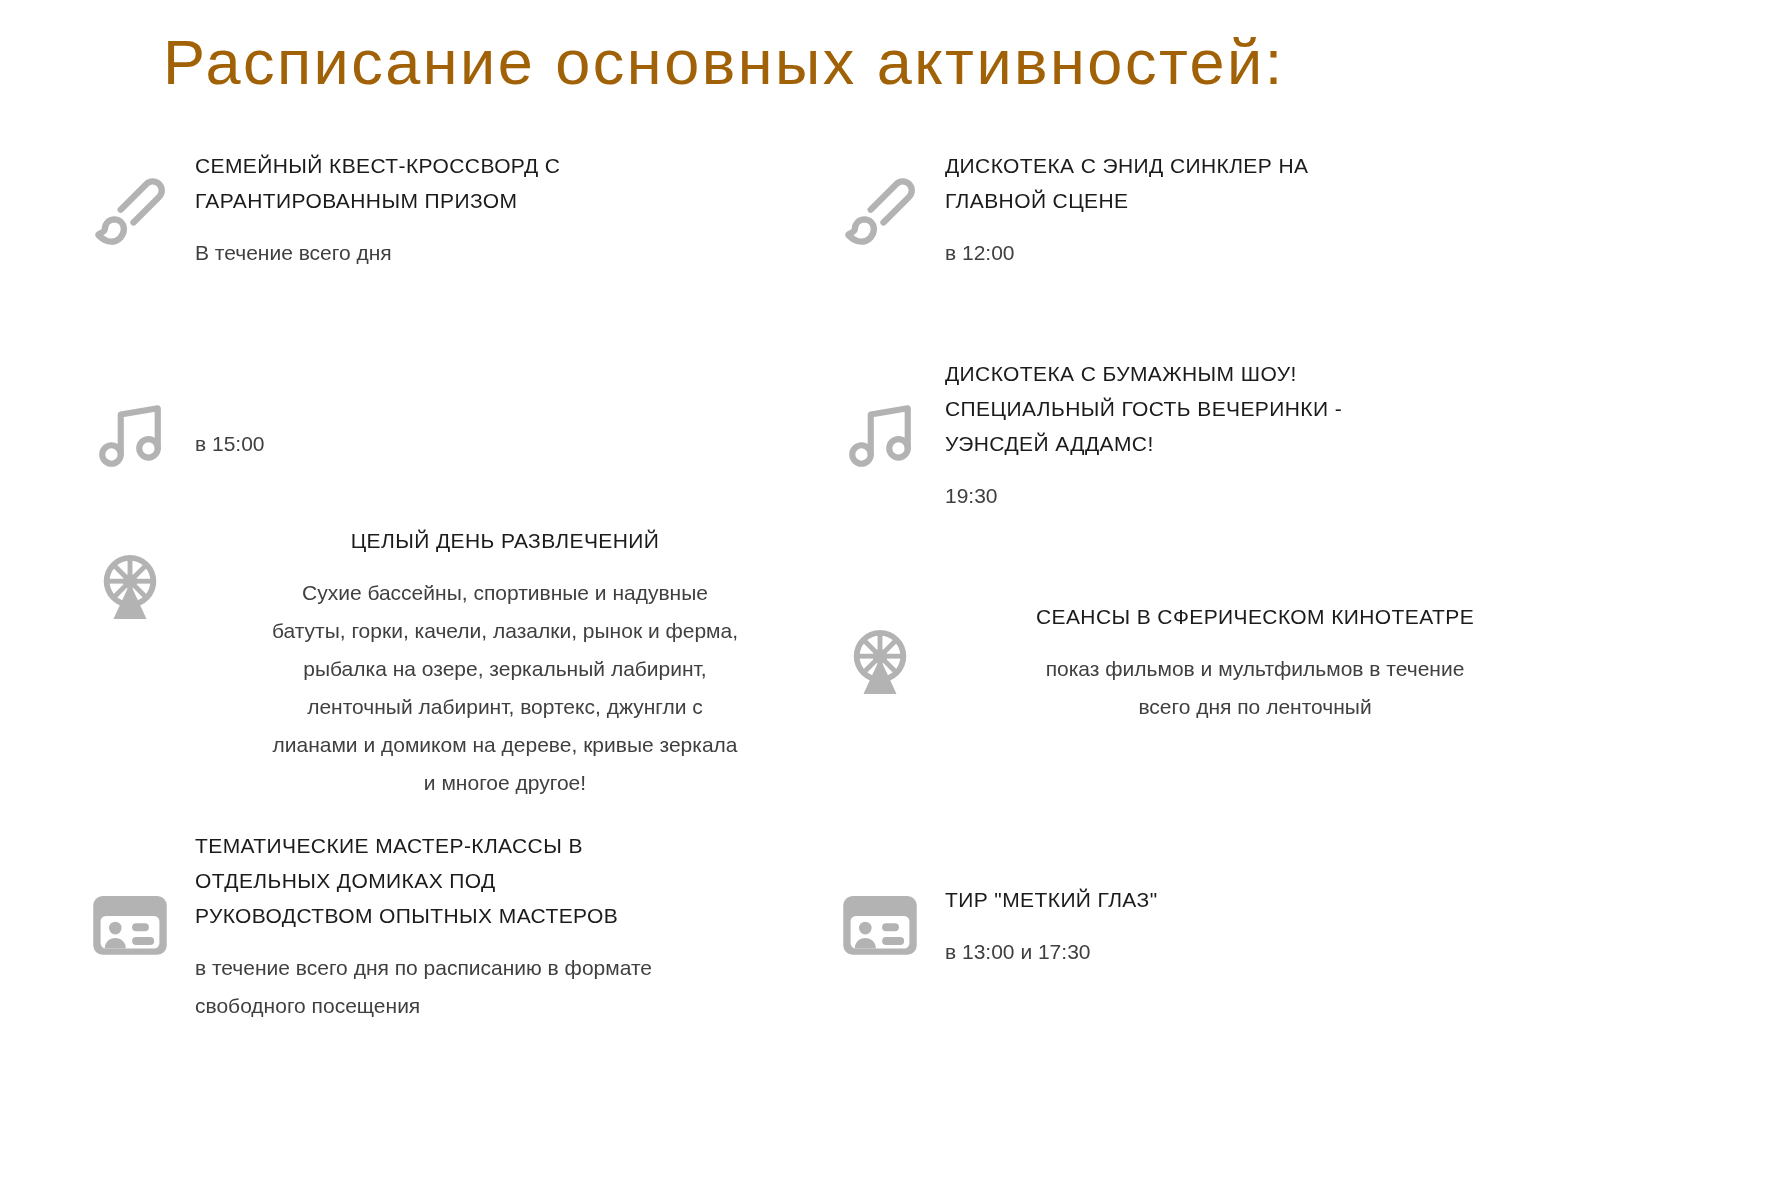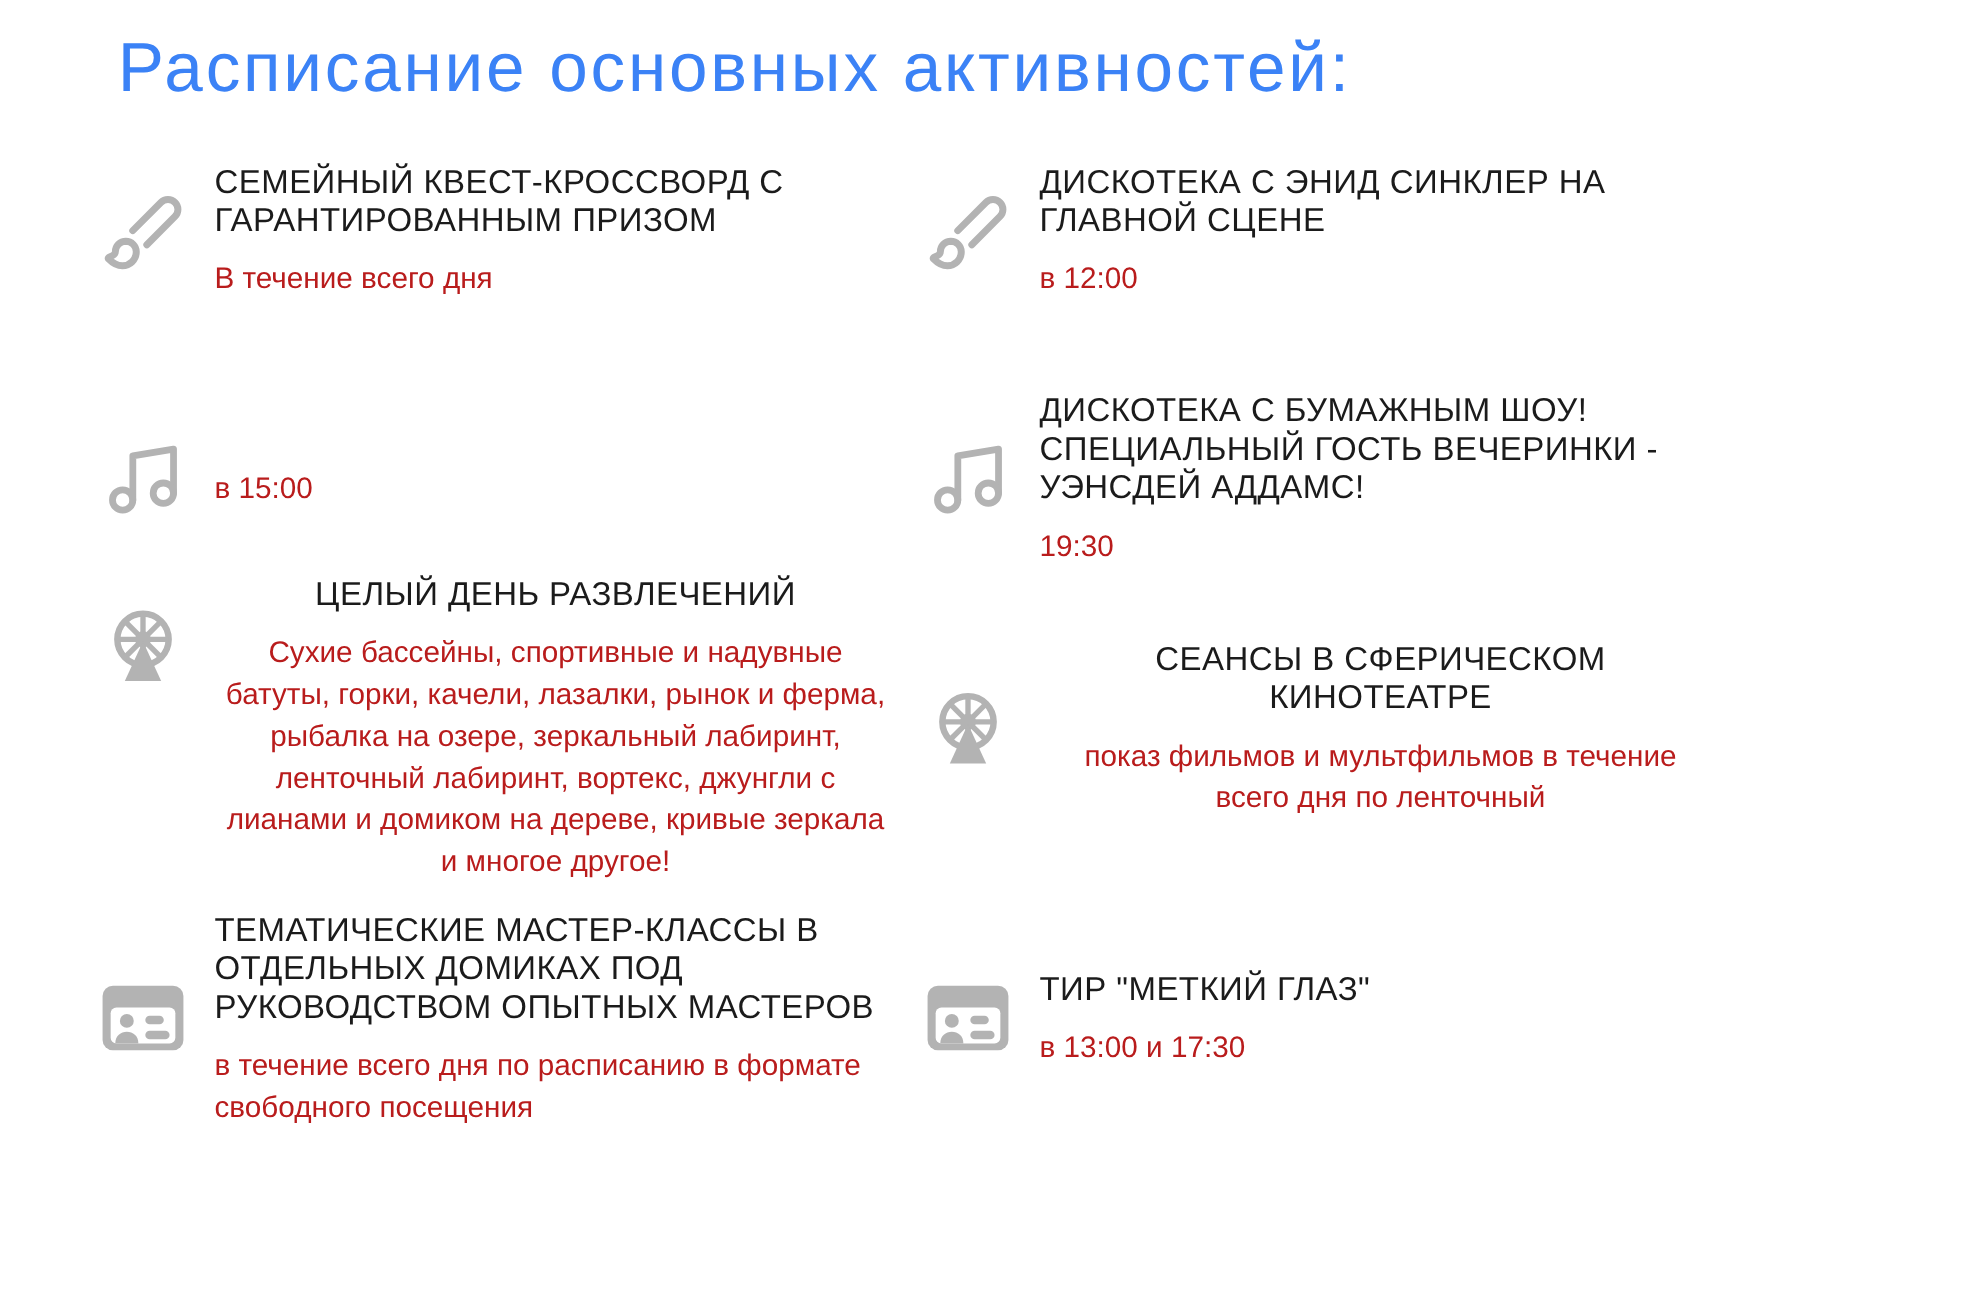--- a/index.html
+++ b/index.html
@@ -11,25 +11,25 @@
     width: 1788px;
     height: 1184px;
     overflow: hidden;
     font-family: "Liberation Sans", sans-serif;
     color: #1d1d1d;
   }
   .page {
     padding: 26px 0 0 65px;
   }
   .page-title {
-    margin: 0 0 0 42px;
+    margin: 0 0 0 98px;
     font-size: 63px;
     font-weight: 400;
     letter-spacing: 2.5px;
-    color: #3b82f6;
+    color: #a16207;
     white-space: nowrap;
   }
   .rows {
     margin-top: 50px;
   }
   .row {
     display: flex;
   }
   .row-1 { margin-bottom: 84px; }
   .row-2 { margin-bottom: 8px; }
@@ -44,31 +44,31 @@
     width: 130px;
     flex-shrink: 0;
     display: flex;
     justify-content: center;
     align-items: center;
   }
   .text-cell {
     width: 620px;
   }
   .item-title {
-    font-size: 30px;
+    font-size: 21px;
     line-height: 35px;
     letter-spacing: 0.4px;
     color: #1b1b1b;
     white-space: pre-line;
   }
   .item-detail {
     margin-top: 16px;
-    font-size: 27px;
+    font-size: 21px;
     line-height: 38px;
-    color: #b91c1c;
+    color: #404040;
     white-space: pre-line;
   }
   
   .row-3-long { align-items: flex-start; }
   .row-3-long .icon-cell { margin-top: 30px; }
   .icon svg { display: block; }
 </style>
 </head>
 <body>
 

